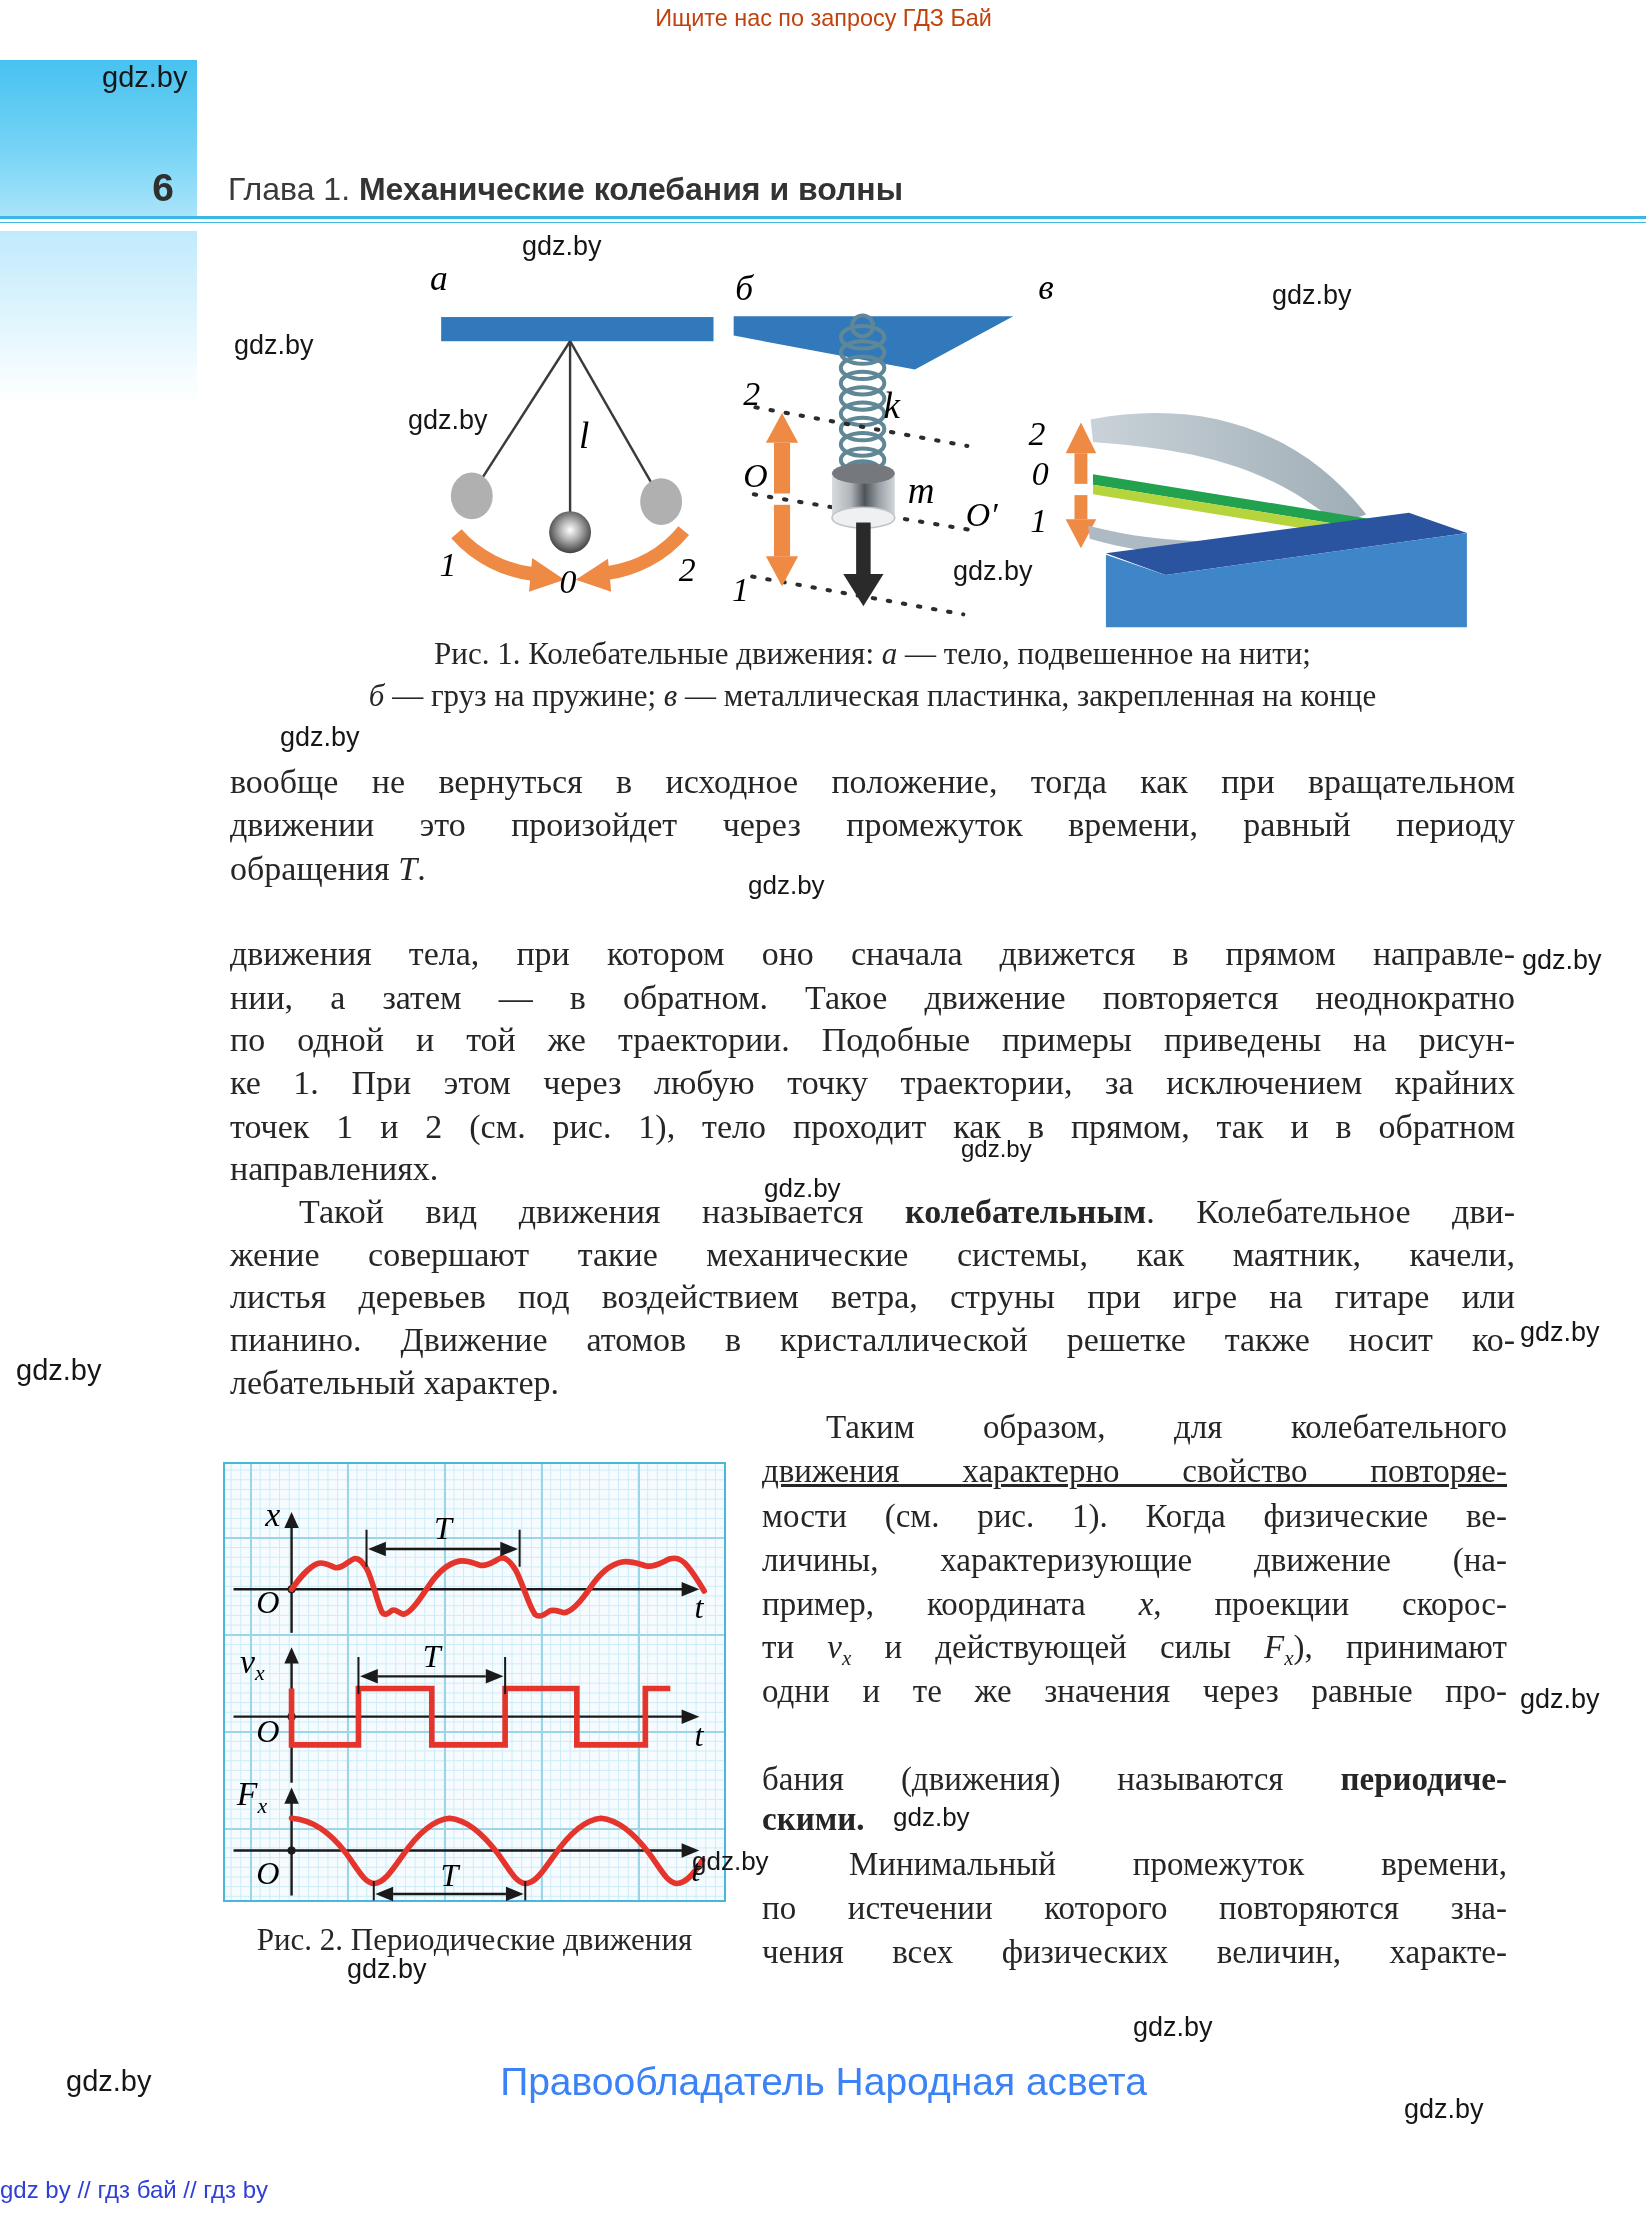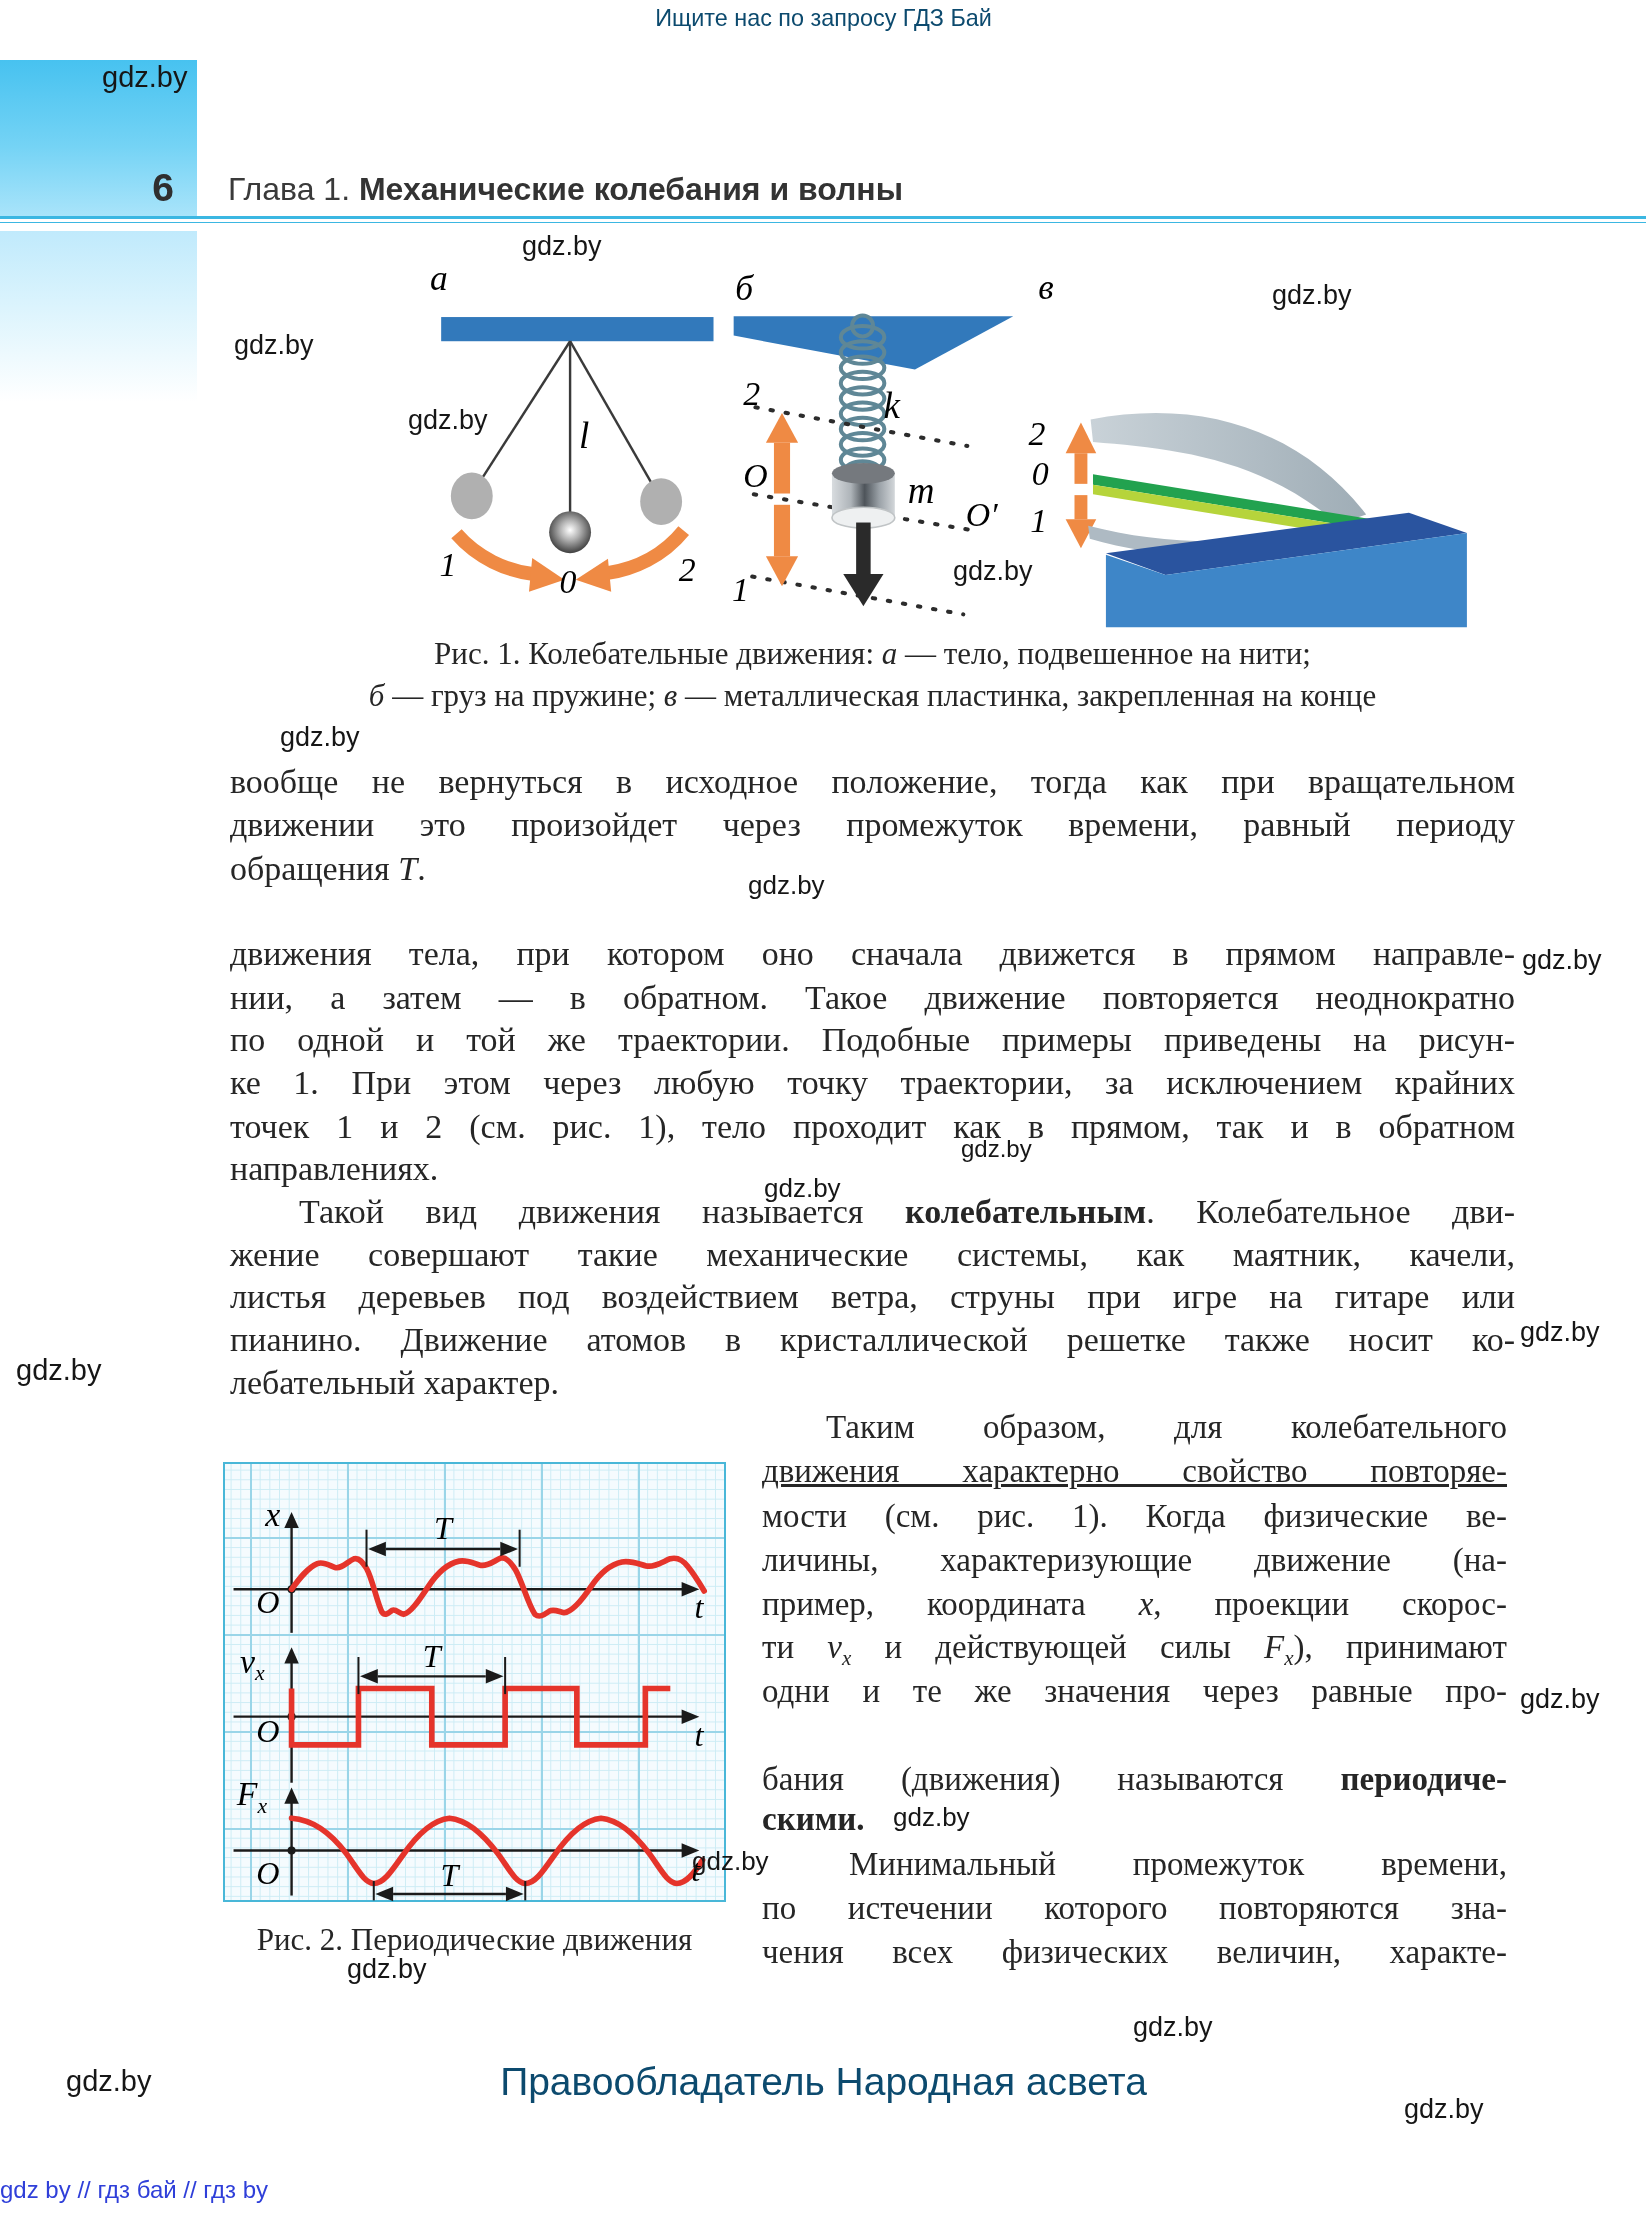--- a/index.html
+++ b/index.html
@@ -1,20 +1,20 @@
 <!DOCTYPE html>
 <html style="font-size:13px"><head>
 <meta charset="utf-8">
 <style>
   html,body{margin:0;padding:0;background:#888;}
   #page{position:relative;width:1647px;height:2216px;background:#ffffff;overflow:hidden;
         font-family:"Liberation Serif","DejaVu Serif",serif;color:#262626;}
   .abs{position:absolute;}
   .wm{position:absolute;font-family:"Liberation Sans","DejaVu Sans",sans-serif;color:#161616;white-space:nowrap;}
-  .banner{position:absolute;top:4.8px;left:0;width:100%;text-align:center;font-size:23.4px;color:#0c4a6e;
+  .banner{position:absolute;top:4.8px;left:0;width:100%;text-align:center;font-size:23.4px;color:#c2410c;
           font-family:"Liberation Sans","DejaVu Sans",sans-serif;}
   .box1{position:absolute;left:0;top:60px;width:197px;height:156px;
         background:linear-gradient(180deg,#47c2f0 0%,#74d3f5 55%,#a9e4fa 100%);}
   .box2{position:absolute;left:0;top:231px;width:197px;height:171px;
         background:linear-gradient(180deg,#c0eafc 0%,#dcf4fd 45%,#ffffff 100%);}
   .pagenum{position:absolute;left:135px;top:166px;width:56px;text-align:center;font-size:39px;font-weight:700;
            color:#2f2f2f;font-family:"Liberation Sans","DejaVu Sans",sans-serif;}
   .chapter{position:absolute;left:228px;top:171px;font-size:32px;color:#3a3a3a;white-space:nowrap;
            font-family:"Liberation Sans","DejaVu Sans",sans-serif;}
   .chapter b{font-weight:700;color:#333;}
@@ -36,21 +36,21 @@
   .cap2{position:absolute;left:223px;width:503px;text-align:center;font-size:31px;color:#262626;}
   #fig2box{position:absolute;left:223px;top:1462px;width:503px;height:440px;box-sizing:border-box;
      border:2.4px solid #49b7d8;background-color:#f5fbfe;
      background-image:
        linear-gradient(90deg,#9ad5e8 1.6px,transparent 1.6px),
        linear-gradient(#9ad5e8 1.6px,transparent 1.6px),
        linear-gradient(90deg,#cdecf5 0.8px,transparent 0.8px),
        linear-gradient(#cdecf5 0.8px,transparent 0.8px);
      background-size:97px 97px,97px 97px,9.7px 9.7px,9.7px 9.7px;
      background-position:25px 0,0 73px,5.6px 0,0 5.6px;}
-  .copyright{position:absolute;left:0;top:2060px;width:100%;text-align:center;font-size:39px;color:#0c4a6e;
+  .copyright{position:absolute;left:0;top:2060px;width:100%;text-align:center;font-size:39px;color:#3b82f6;
              font-family:"Liberation Sans","DejaVu Sans",sans-serif;}
   .links{position:absolute;left:0;top:2176px;width:100%;font-size:24px;color:#2f3fd9;
          font-family:"Liberation Sans","DejaVu Sans",sans-serif;}
   svg{position:absolute;overflow:visible;}
   svg text{font-family:"Liberation Serif","DejaVu Serif",serif;}
 </style>
 </head>
 <body>
 
 <div id="page">

